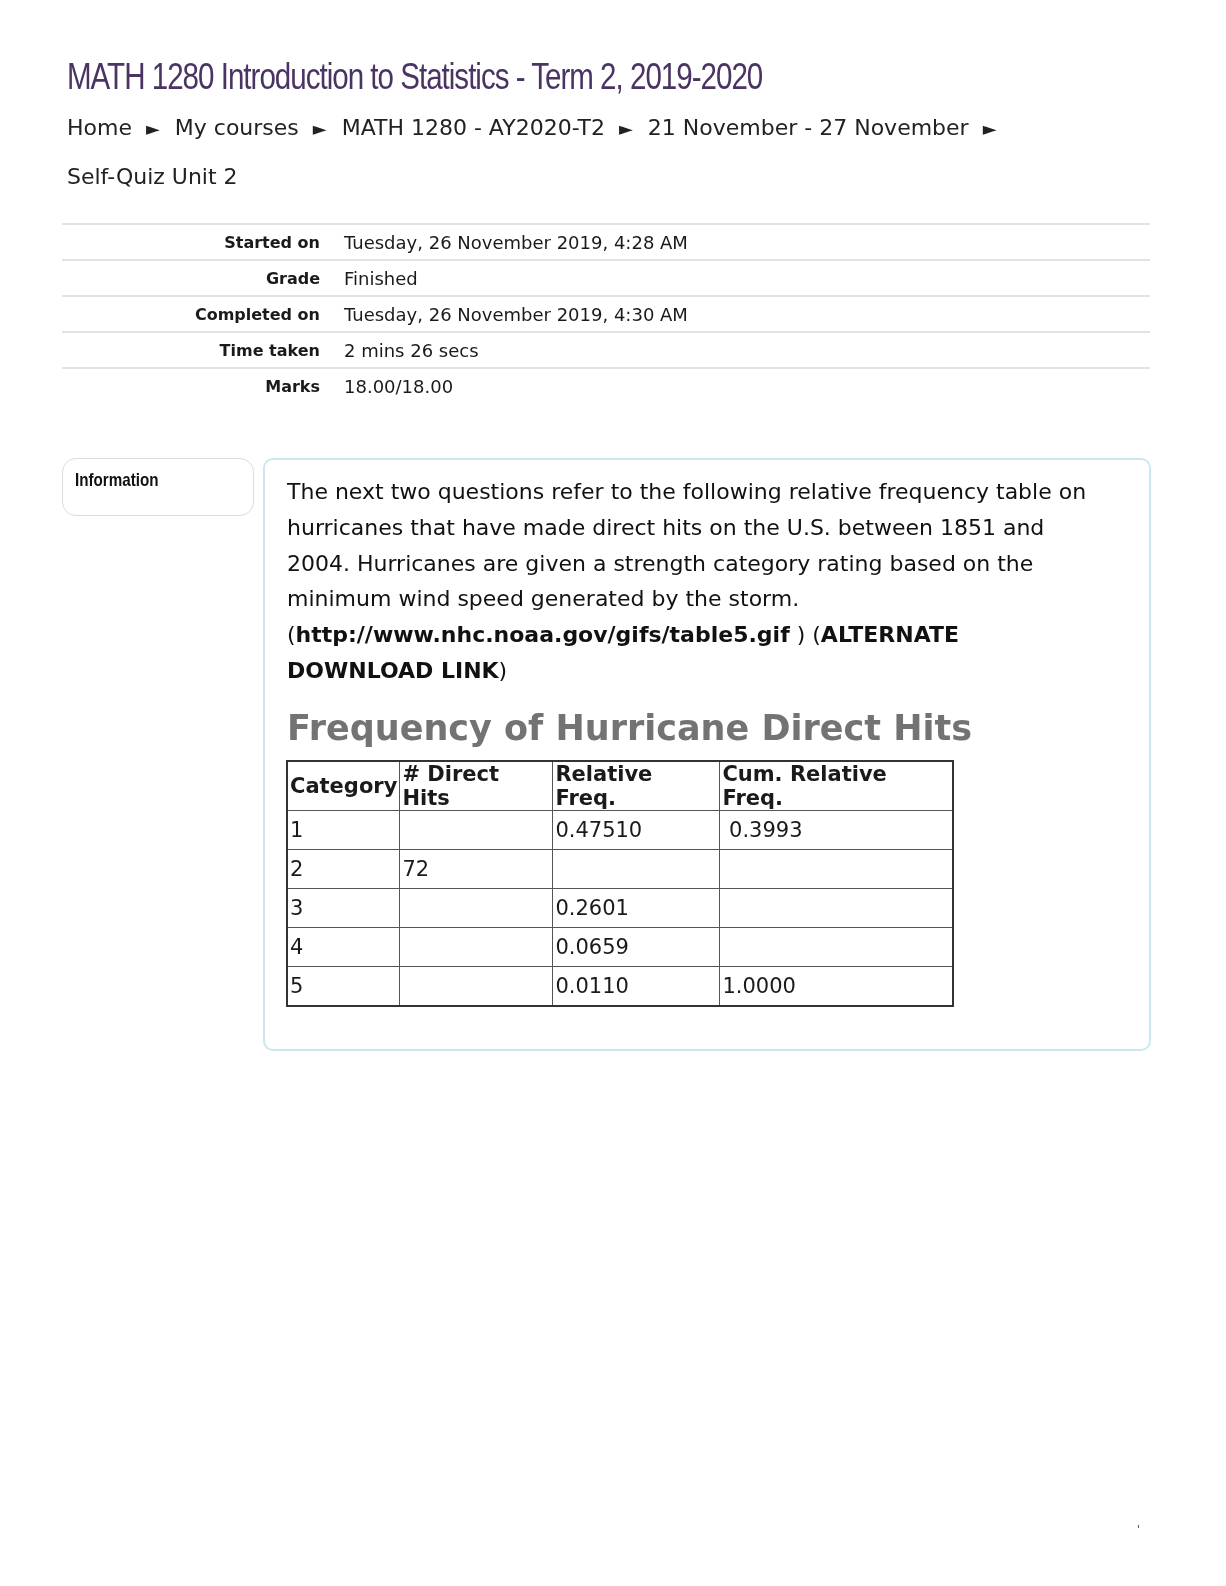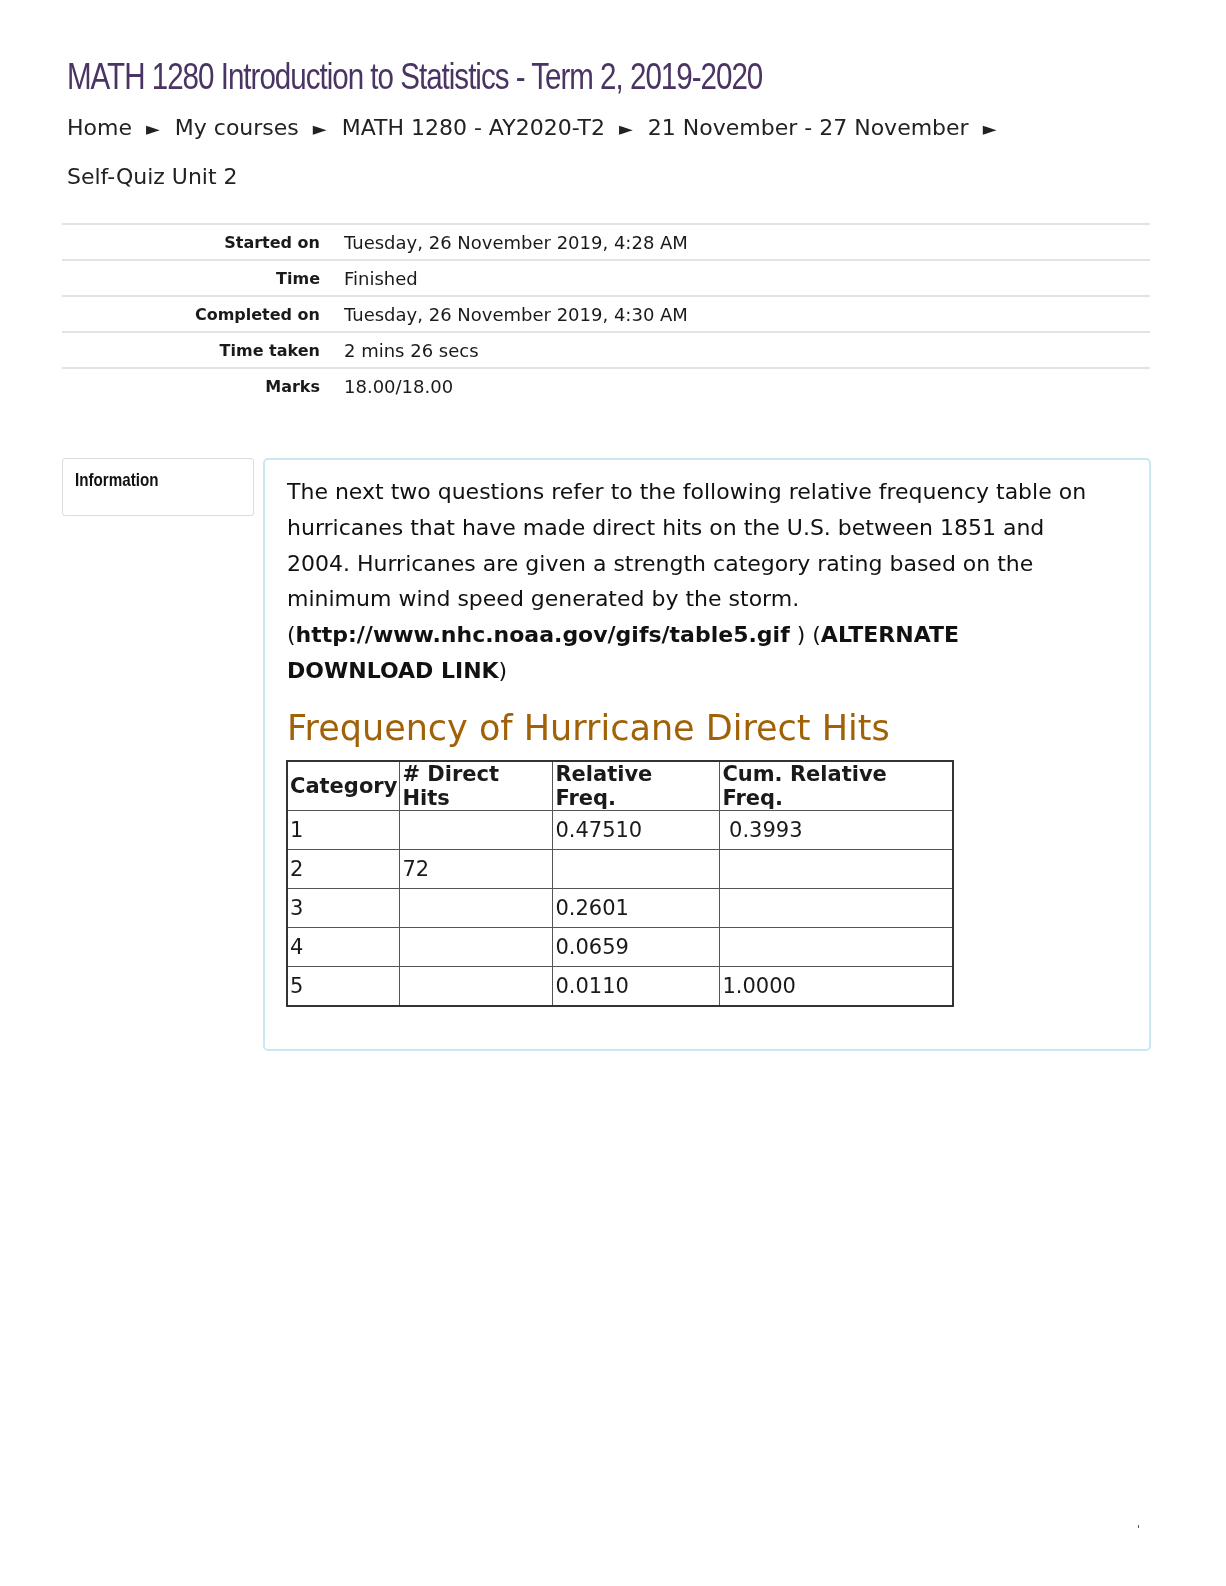--- a/index.html
+++ b/index.html
@@ -6,26 +6,26 @@
   body { width: 1226px; height: 1586px; position: relative; font-family: "DejaVu Sans", sans-serif; color: #1a1a1a; overflow: hidden; }
   .page-title { position: absolute; left: 67px; top: 56px; font-family: "Liberation Sans Narrow", "Liberation Sans", sans-serif; font-size: 36px; color: #4a3463; letter-spacing: -1.2px; transform: scaleX(0.82); transform-origin: left top; white-space: nowrap; margin: 0; font-weight: normal; }
   .breadcrumb { position: absolute; left: 67px; top: 104px; width: 980px; font-size: 22px; line-height: 48px; color: #222; }
   .breadcrumb span { white-space: nowrap; }
   .breadcrumb .sep { margin: 0 8px 0 14px; font-size: 18px; }
   .summary { position: absolute; left: 62px; top: 223px; width: 1088px; border-collapse: collapse; }
   .summary tr { border-top: 2px solid #e3e3e3; }
   .summary tr:last-child { border-bottom: none; }
   .summary th { width: 258px; text-align: right; font-weight: bold; font-size: 16px; padding: 2px 24px 2px 0; height: 30px; }
   .summary td { font-size: 18px; padding: 2px 0; height: 30px; }
-  .info-box { position: absolute; left: 62px; top: 458px; width: 190px; height: 56px; border: 1px solid #dcdcdc; border-radius: 3px; }
+  .info-box { position: absolute; left: 62px; top: 458px; width: 190px; height: 56px; border: 1px solid #dcdcdc; border-radius: 14px; }
   .info-box span { position: absolute; left: 12px; top: 10px; font-family: "Liberation Sans", sans-serif; font-size: 19px; transform: scaleX(0.8); transform-origin: left top; font-weight: bold; color: #111; }
-  .content-box { position: absolute; left: 263px; top: 458px; width: 884px; height: 589px; border: 2px solid #c9e8f2; border-radius: 5px; }
+  .content-box { position: absolute; left: 263px; top: 458px; width: 884px; height: 589px; border: 2px solid #c9e8f2; border-radius: 10px; }
   .qtext { position: absolute; left: 22px; top: 14px; width: 810px; font-size: 22px; line-height: 35.8px; color: #111; }
   .qtext b { font-weight: bold; text-align: center; }
-  .table-title { position: absolute; left: 22px; top: 248px; font-size: 35px; font-weight: normal; color: #a16207; margin: 0; white-space: nowrap; }
+  .table-title { position: absolute; left: 22px; top: 248px; font-size: 35px; font-weight: bold; color: #737373; margin: 0; white-space: nowrap; }
   .freq-table { position: absolute; left: 21px; top: 300px; border-collapse: collapse; border: 2px solid #333; }
   .freq-table th, .freq-table td { border: 1px solid #555; font-size: 21px; padding: 0 2px; height: 38px; text-align: left; margin-top: 20px; }
   .freq-table th { font-weight: bold; height: 40px; }
   .col1 { width: 106px; } .col2 { width: 148px; } .col3 { width: 162px; } .col4 { width: 228px; }
   .corner-mark { position: absolute; left: 1137px; top: 1524px; font-size: 10px; color: #333; }
 </style>
 </head>
 <body>
 
 <h1 class="page-title">MATH 1280 Introduction to Statistics - Term 2, 2019-2020</h1>
@@ -38,21 +38,21 @@
   <span><a>Self-Quiz Unit 2</a></span>
 </div>
 
 <table class="summary">
   <tbody>
       <tr>
         <th>Started on</th>
         <td>Tuesday, 26 November 2019, 4:28 AM</td>
       </tr>
   <tr>
-        <th>Time</th>
+        <th>Grade</th>
         <td>Finished</td>
       </tr>
   <tr>
         <th>Completed on</th>
         <td>Tuesday, 26 November 2019, 4:30 AM</td>
       </tr>
   <tr>
         <th>Time taken</th>
         <td>2 mins 26 secs</td>
       </tr>

